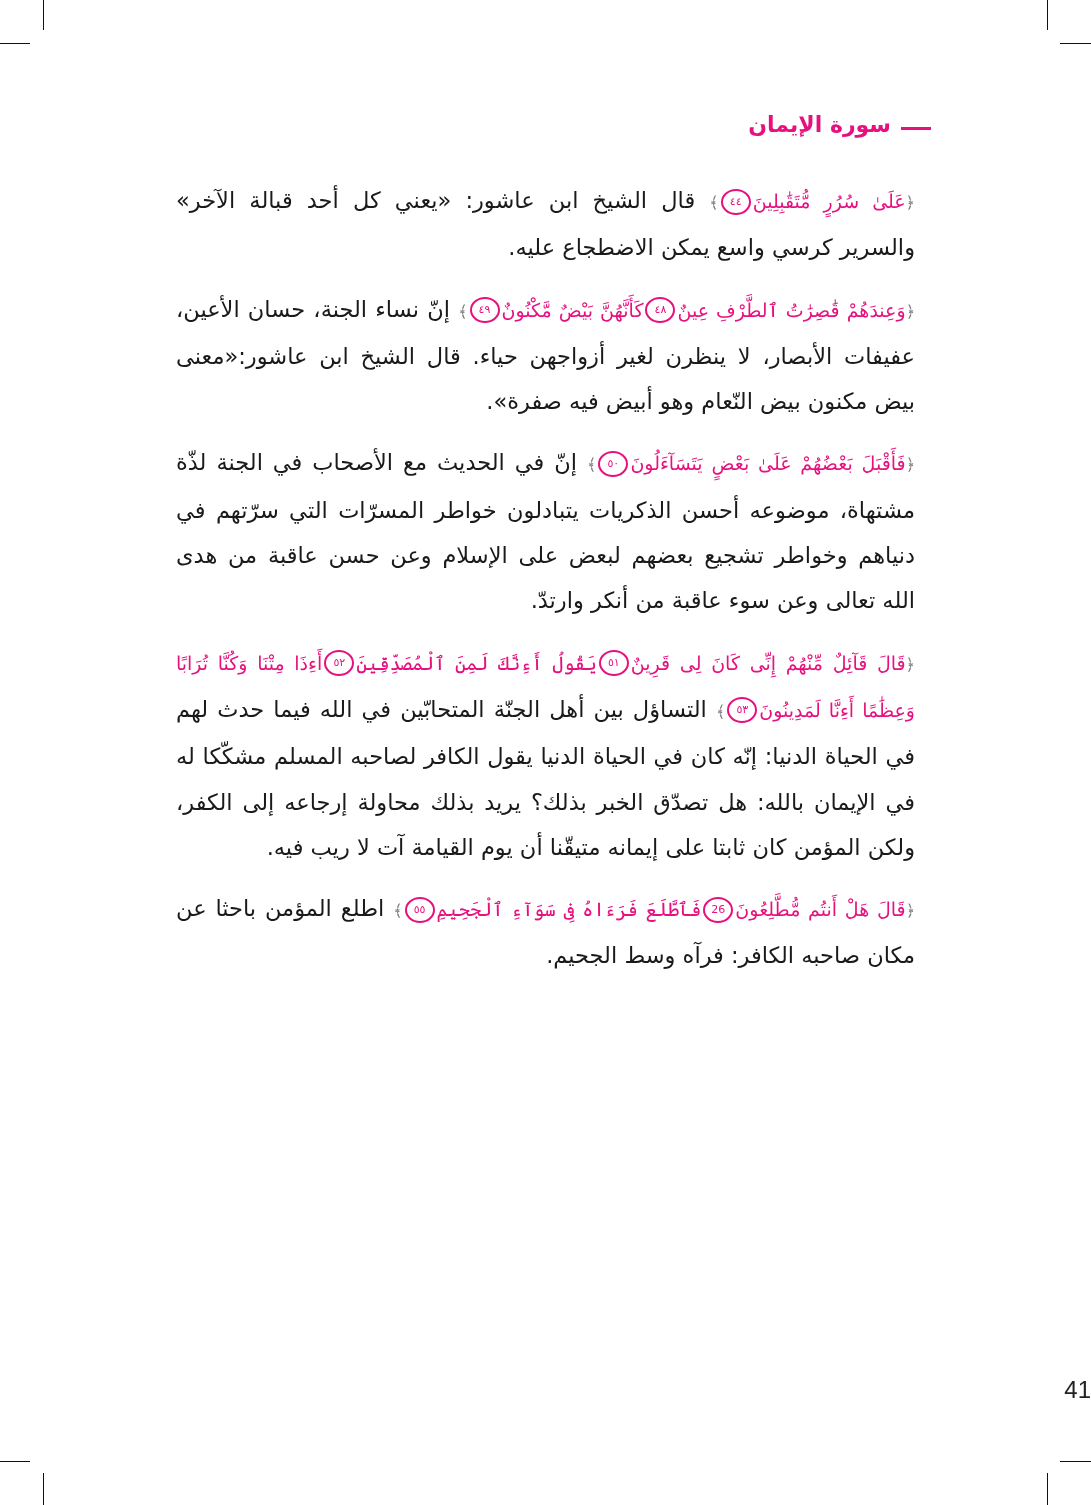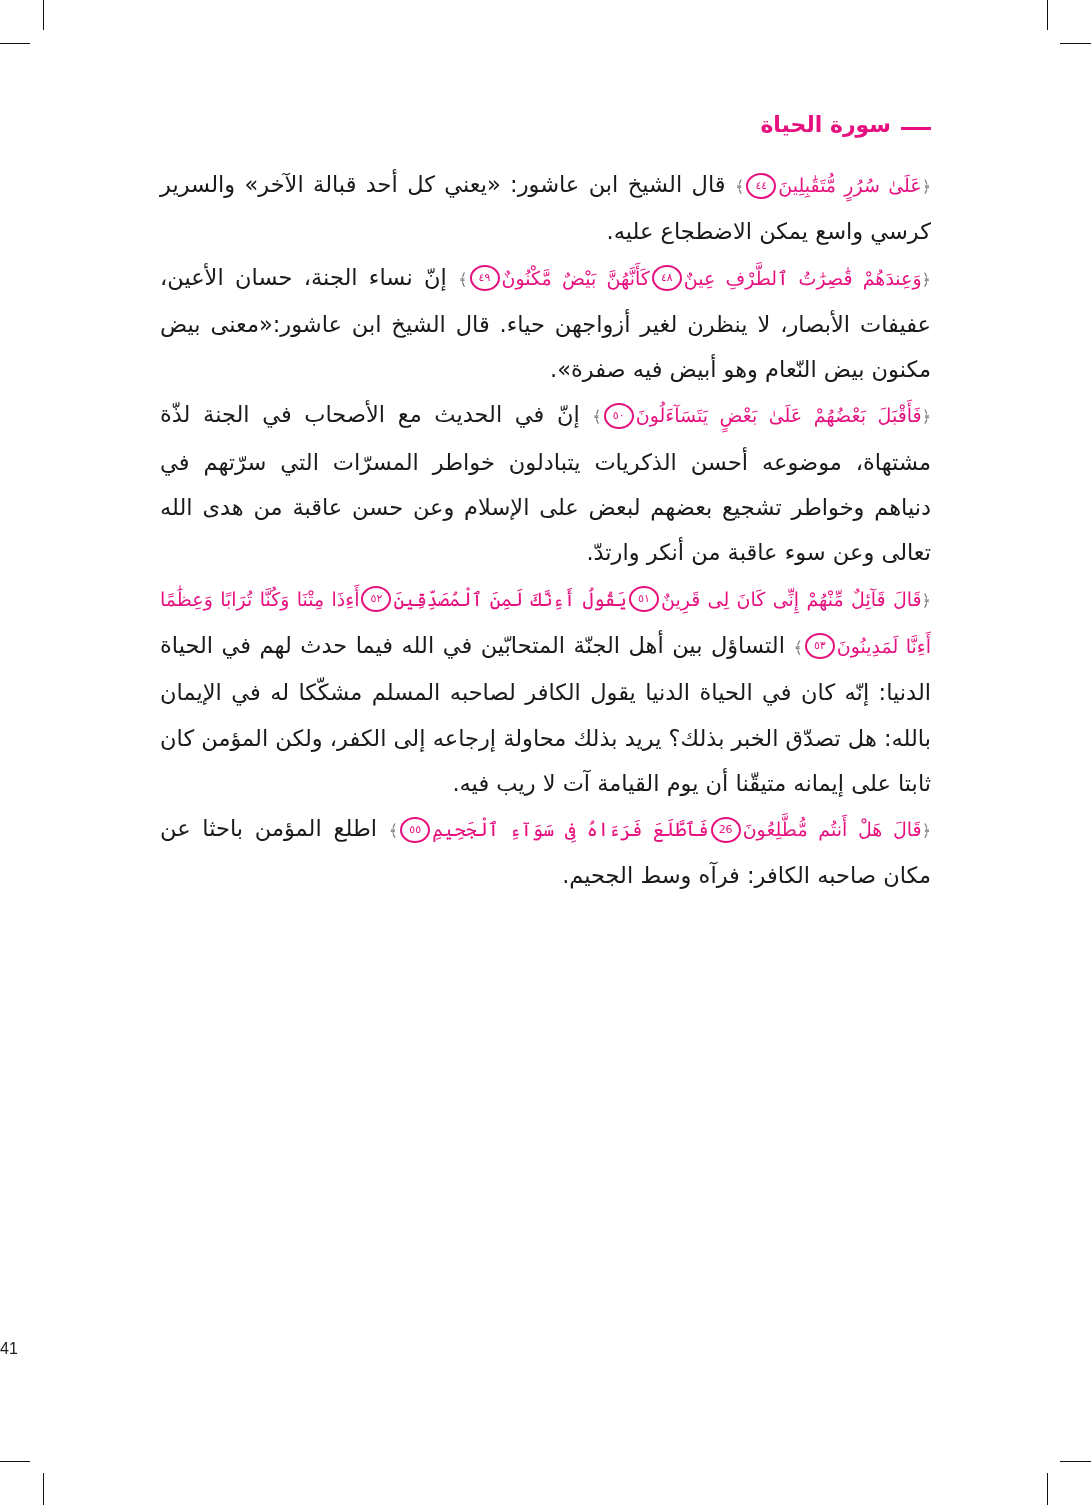--- a/index.html
+++ b/index.html
@@ -12,49 +12,49 @@
   .header-title {
     color: #e6117f; font-family: "DejaVu Sans", sans-serif; font-size: 22px; font-weight: bold;
   }
   .header-rule { width: 30px; height: 3px; background: #e6117f; margin-top: 8px; }
   .content {
     position: absolute; left: 160px; right: 160px; top: 162px;
     direction: rtl; text-align: justify;
     font-family: "DejaVu Sans", sans-serif; font-size: 22.5px; line-height: 45.3px;
     color: #1a1a1a;
   }
-  .para { margin: 0; }
+  .para { margin: 16px; }
   .ayah { color: #e6117f; font-family: "DejaVu Serif", serif; font-size: 19px; }
   .bracket { color: #777; font-size: 16px; }
   .ayah-num {
     display: inline-block; min-width: 22px; height: 22px; padding: 0 2px;
     border: 2px solid #e6117f; border-radius: 50%;
     font-size: 11px; line-height: 22px; text-align: center; color: #e6117f;
     vertical-align: middle; margin: 0 2px; box-sizing: content-box;
   }
   .page-number {
-    position: absolute; left: 0; right: 0; top: 1340px; text-align: left;
-    font-family: "Liberation Sans", sans-serif; font-size: 16px; color: #222;
+    position: absolute; left: 0; right: 0; top: 1376px; text-align: right;
+    font-family: "Liberation Sans", sans-serif; font-size: 24px; color: #222;
   }
 </style>
 </head>
 <body>
 
 <div class="crop" style="left:43px;top:0;width:1px;height:30px;"></div>
 <div class="crop" style="left:0;top:43px;width:30px;height:1px;"></div>
 <div class="crop" style="left:1047px;top:0;width:1px;height:30px;"></div>
 <div class="crop" style="left:1060px;top:43px;width:31px;height:1px;"></div>
 <div class="crop" style="left:0;top:1461px;width:30px;height:1px;"></div>
 <div class="crop" style="left:43px;top:1473px;width:1px;height:32px;"></div>
 <div class="crop" style="left:1060px;top:1461px;width:31px;height:1px;"></div>
 <div class="crop" style="left:1047px;top:1473px;width:1px;height:32px;"></div>
 
 <div class="page-header">
   <span class="header-rule"></span>
-  <span class="header-title">سورة الحياة</span>
+  <span class="header-title">سورة الإيمان</span>
 </div>
 
 <div class="content" id="content">
     <p class="para"><span class="bracket">﴿</span><span class="ayah">عَلَىٰ سُرُرٍ مُّتَقَٰبِلِينَ</span><span class="ayah-num">٤٤</span><span class="bracket">﴾</span><span> قال الشيخ ابن عاشور: «يعني كل أحد قبالة الآخر» والسرير كرسي واسع يمكن الاضطجاع عليه.</span></p>
     <p class="para"><span class="bracket">﴿</span><span class="ayah">وَعِندَهُمْ قَٰصِرَٰتُ ٱلطَّرْفِ عِينٌ</span><span class="ayah-num">٤٨</span><span class="ayah">كَأَنَّهُنَّ بَيْضٌ مَّكْنُونٌ</span><span class="ayah-num">٤٩</span><span class="bracket">﴾</span><span> إنّ نساء الجنة، حسان الأعين، عفيفات الأبصار، لا ينظرن لغير أزواجهن حياء. قال الشيخ ابن عاشور:«معنى بيض مكنون بيض النّعام وهو أبيض فيه صفرة».</span></p>
     <p class="para"><span class="bracket">﴿</span><span class="ayah">فَأَقْبَلَ بَعْضُهُمْ عَلَىٰ بَعْضٍ يَتَسَآءَلُونَ</span><span class="ayah-num">٥٠</span><span class="bracket">﴾</span><span> إنّ في الحديث مع الأصحاب في الجنة لذّة مشتهاة، موضوعه أحسن الذكريات يتبادلون خواطر المسرّات التي سرّتهم في دنياهم وخواطر تشجيع بعضهم لبعض على الإسلام وعن حسن عاقبة من هدى الله تعالى وعن سوء عاقبة من أنكر وارتدّ.</span></p>
     <p class="para"><span class="bracket">﴿</span><span class="ayah">قَالَ قَآئِلٌ مِّنْهُمْ إِنِّى كَانَ لِى قَرِينٌ</span><span class="ayah-num">٥١</span><span class="ayah">يَقُولُ أَءِنَّكَ لَمِنَ ٱلْمُصَدِّقِينَ</span><span class="ayah-num">٥٢</span><span class="ayah">أَءِذَا مِتْنَا وَكُنَّا تُرَابًا وَعِظَٰمًا أَءِنَّا لَمَدِينُونَ</span><span class="ayah-num">٥٣</span><span class="bracket">﴾</span><span> التساؤل بين أهل الجنّة المتحابّين في الله فيما حدث لهم في الحياة الدنيا: إنّه كان في الحياة الدنيا يقول الكافر لصاحبه المسلم مشكّكا له في الإيمان بالله: هل تصدّق الخبر بذلك؟ يريد بذلك محاولة إرجاعه إلى الكفر، ولكن المؤمن كان ثابتا على إيمانه متيقّنا أن يوم القيامة آت لا ريب فيه.</span></p>
     <p class="para"><span class="bracket">﴿</span><span class="ayah">قَالَ هَلْ أَنتُم مُّطَّلِعُونَ</span><span class="ayah-num">26</span><span class="ayah">فَٱطَّلَعَ فَرَءَاهُ فِى سَوَآءِ ٱلْجَحِيمِ</span><span class="ayah-num">٥٥</span><span class="bracket">﴾</span><span> اطلع المؤمن باحثا عن مكان صاحبه الكافر: فرآه وسط الجحيم.</span></p>
   </div>
 

